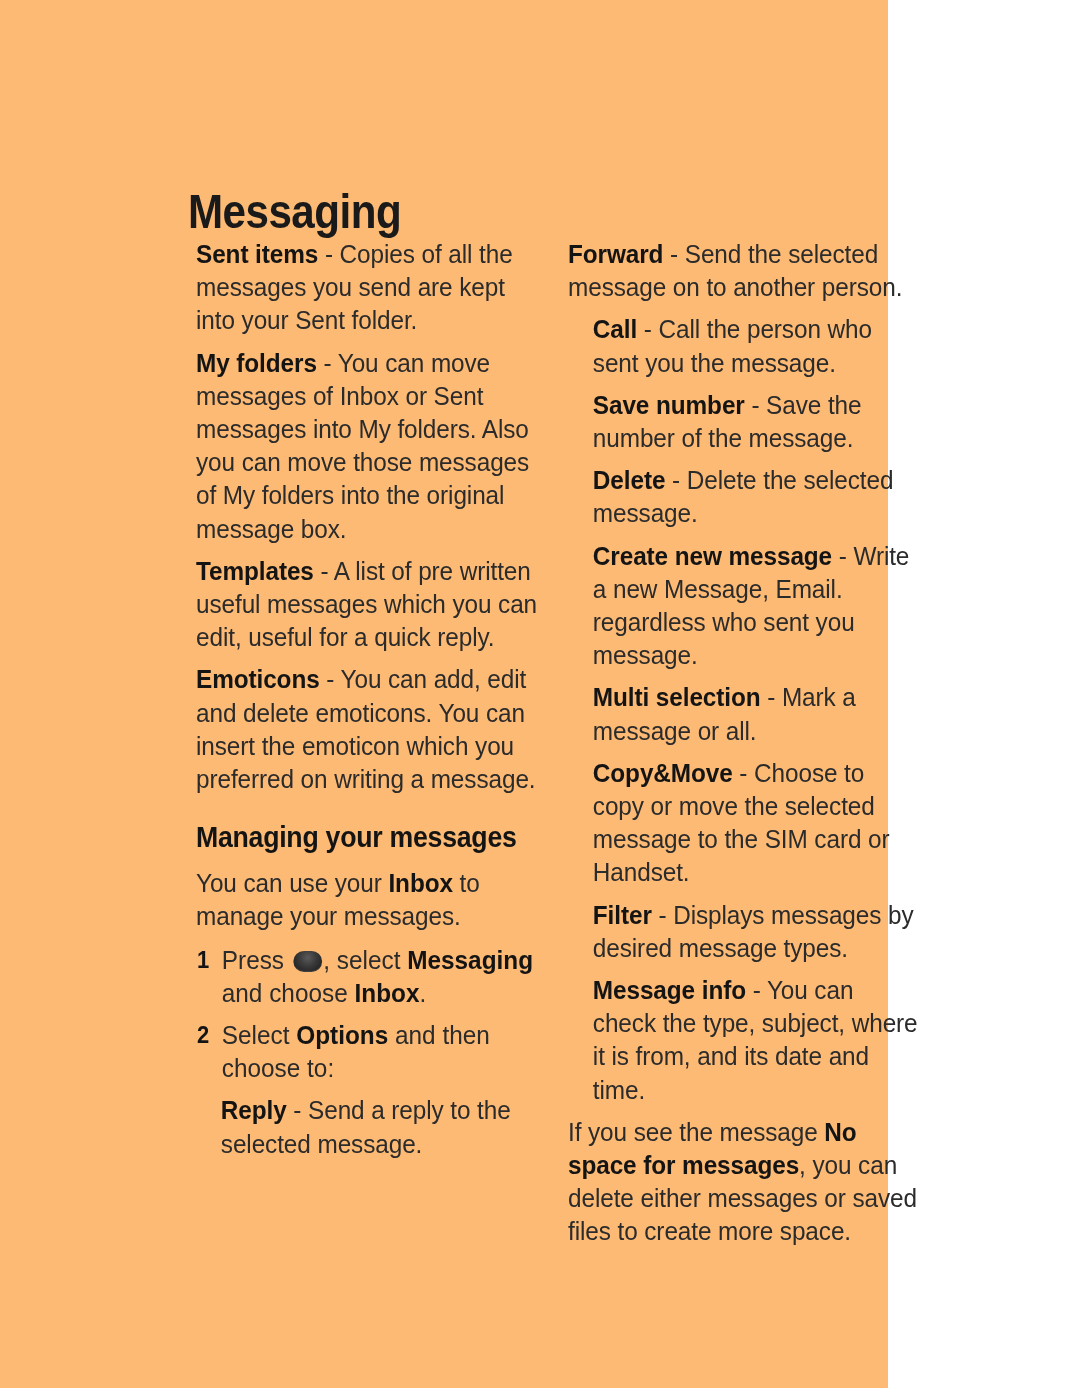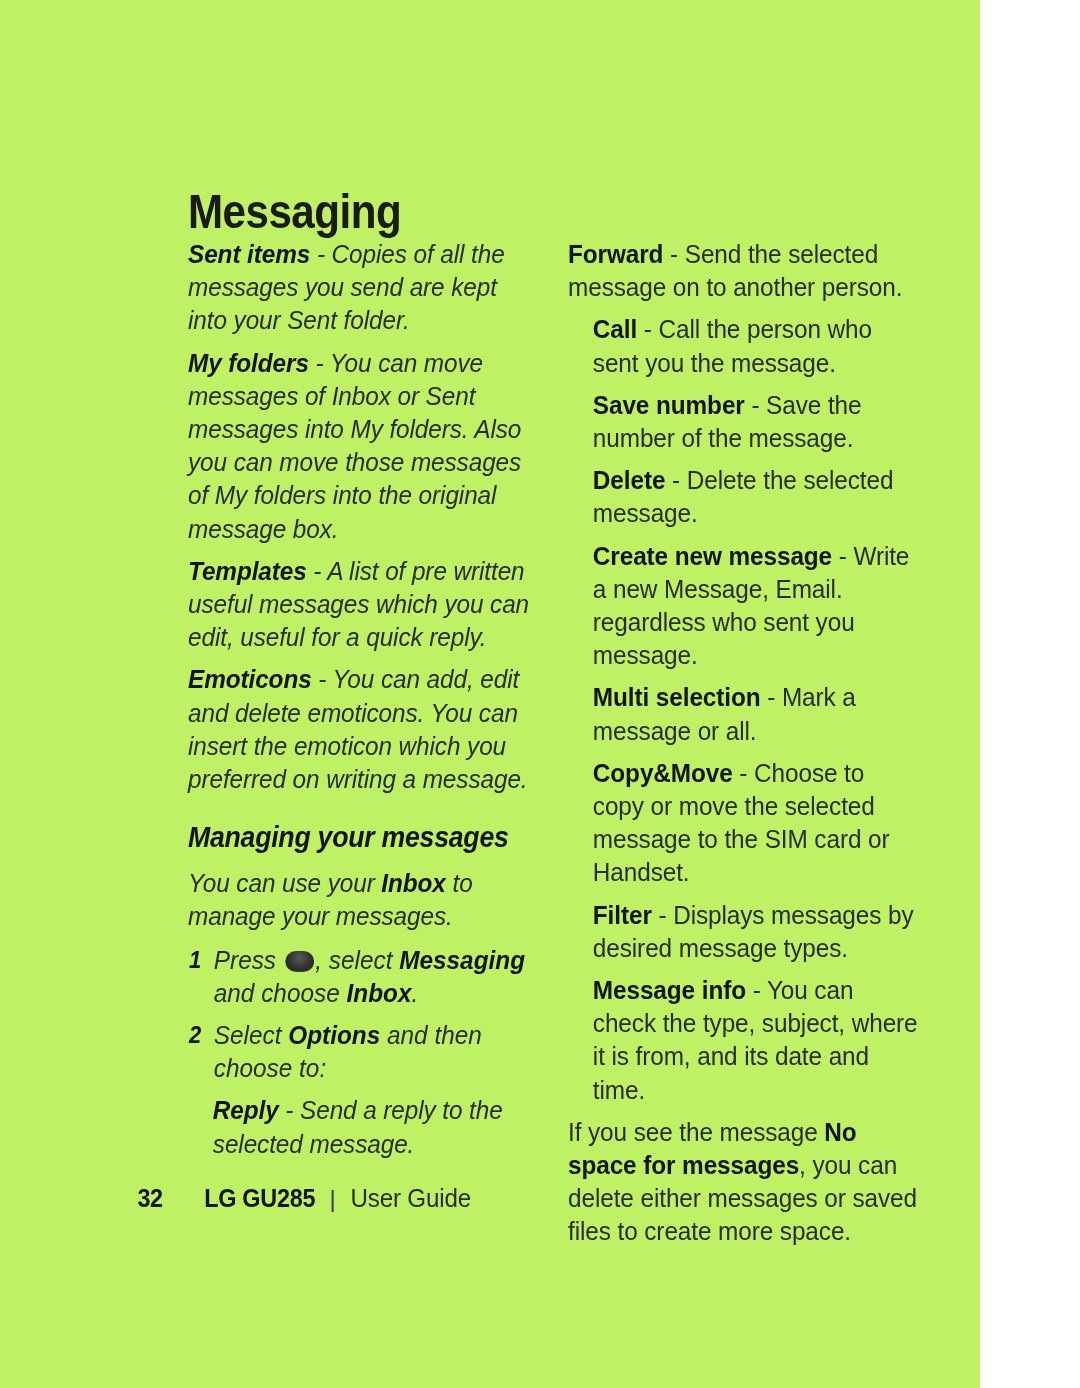--- a/index.html
+++ b/index.html
@@ -12,23 +12,23 @@
     height: 1388px;
     position: relative;
     font-family: "Liberation Sans", "DejaVu Sans", sans-serif;
     color: #231f20;
     overflow: hidden;
   }
 
   .page {
     position: absolute;
     left: 0; top: 0;
-    width: 980px;
+    width: 888px;
     height: 1388px;
-    background: #bef264;
+    background: #fdba74;
   }
 
   
   .page-title {
     position: absolute;
     left: 188px;
     top: 150px;
     font-size: 49px;
     line-height: 56px;
     font-weight: bold;
@@ -38,21 +38,21 @@
     color: #1a1a1a;
     white-space: nowrap;
   }
 
   
   .col {
     position: absolute;
     top: 238px;
     width: 352px;
   }
-  .col-left  { left: 188px; font-style: italic; }
+  .col-left  { left: 196px; }
   .col-right { left: 568px; }
 
   
   .para {
     font-size: 25.5px;
     line-height: 33.2px;
     margin: 0 0 9px 0;
     color: #2b2b2b;
     letter-spacing: -0.1px;
     transform: scaleX(0.955);
@@ -242,20 +242,14 @@
     <p class="para indent">
       <b>Message info</b><span> - </span><span>You can check the type, subject, where it is from, and its date and time.</span>
     </p>
 
     <p class="para">
       <span>If you see the message </span><b>No space for messages</b><span>, you can delete either messages or saved files to create more space.</span>
     </p>
 
   </div>
 
-  <div class="footer">
-    <span class="footer-page">32</span>
-    <span class="footer-brand">LG GU285</span>
-    <span class="footer-sep">|</span>
-    <span class="footer-doc">User Guide</span>
-  </div>
 
 </div>
 
 </body></html>

